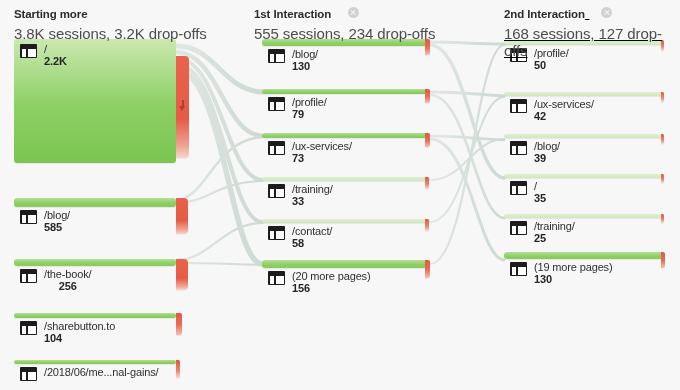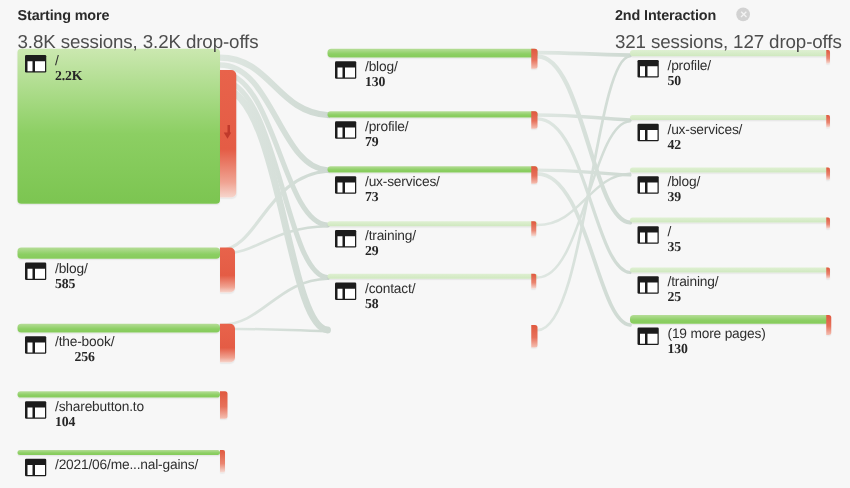--- a/index.html
+++ b/index.html
@@ -63,21 +63,20 @@
     position: absolute; left: 30px; top: 100%; margin-top: 2px;
     white-space: nowrap; pointer-events: none;
   }
   .node.inside .label { top: 4px; margin-top: 0; }
   .node .name {
     font-size: 11px; color: #2f2f2f; line-height: 12px; letter-spacing: -0.15px;
   }
   .node .val {
     font-size: 11px; color: #262626; font-weight: bold; line-height: 13px;
     letter-spacing: -0.1px;
-    font-family: Liberation Serif, serif;
   }
   
   .pgicon {
     position: absolute; left: 6px; top: 100%; margin-top: 3px;
     width: 17px; height: 14px; background: #1c1c1c; border-radius: 1px;
   }
   .node.inside .pgicon { top: 5px; margin-top: 0; }
   .pgicon::before {
     content: ""; position: absolute; left: 1.5px; top: 4.5px;
     width: 4.5px; height: 8px; background: #ffffff;
@@ -154,25 +153,30 @@
     </g>
   </svg>
 
   <div class="header-band">
 
     <div class="col-head" style="left:14px;">
       <span class="title">Starting more</span>
       <div class="sub">3.8K sessions, 3.2K drop-offs</div>
     </div>
 
-
-    <div class="col-head" style="left:492px;">
+    <div class="col-head" style="left:254px;">
+      <span class="title">1st Interaction</span>
+      <span class="close-ic"></span>
+      <div class="sub">555 sessions, 234 drop-offs</div>
+    </div>
+
+    <div class="col-head" style="left:504px;text-decoration:underline;">
       <span class="title">2nd Interaction</span>
       <span class="close-ic"></span>
-      <div class="sub">321 sessions, 127 drop-offs</div>
+      <div class="sub">168 sessions, 127 drop-offs</div>
     </div>
   </div>
 
   <div class="node inside" style="left:14px; top:39px; width:162px; height:124px;">
     <div class="bar"></div>
     <div class="pgicon"></div>
     <div class="label">
       <div class="name">/</div>
       <div class="val">2.2K</div>
     </div>
@@ -211,21 +215,21 @@
       <div class="name">/sharebutton.to</div>
       <div class="val">104</div>
     </div>
   </div>
   <div class="dropoff small" style="left:176px; top:313px; width:6px; height:22px;"></div>
 
   <div class="node thin" style="left:14px; top:360px; width:162px; height:4px;">
     <div class="bar"></div>
     <div class="pgicon"></div>
     <div class="label">
-      <div class="name">/2021/06/me...nal-gains/</div>
+      <div class="name">/2018/06/me...nal-gains/</div>
     </div>
   </div>
   <div class="dropoff tiny" style="left:176px; top:360px; width:4px; height:18px;"></div>
 
   <div class="node thin" style="left:262px; top:39px; width:168px; height:7px;">
     <div class="bar"></div>
     <div class="pgicon"></div>
     <div class="label">
       <div class="name">/blog/</div>
       <div class="val">130</div>
@@ -251,35 +255,43 @@
       <div class="val">73</div>
     </div>
   </div>
   <div class="dropoff small" style="left:425px; top:133px; width:5px; height:14px;"></div>
 
   <div class="node pale" style="left:262px; top:177px; width:168px; height:4px;">
     <div class="bar"></div>
     <div class="pgicon"></div>
     <div class="label">
       <div class="name">/training/</div>
-      <div class="val">29</div>
+      <div class="val">33</div>
     </div>
   </div>
   <div class="dropoff tiny" style="left:425px; top:177px; width:4px; height:12px;"></div>
 
   <div class="node pale" style="left:262px; top:219px; width:168px; height:4px;">
     <div class="bar"></div>
     <div class="pgicon"></div>
     <div class="label">
       <div class="name">/contact/</div>
       <div class="val">58</div>
     </div>
   </div>
   <div class="dropoff tiny" style="left:425px; top:219px; width:4px; height:12px;"></div>
 
+  <div class="node thin" style="left:262px; top:260px; width:168px; height:8px;">
+    <div class="bar"></div>
+    <div class="pgicon"></div>
+    <div class="label">
+      <div class="name">(20 more pages)</div>
+      <div class="val">156</div>
+    </div>
+  </div>
   <div class="dropoff small" style="left:425px; top:260px; width:5px; height:18px;"></div>
 
   <div class="node pale" style="left:504px; top:40px; width:160px; height:5px;">
     <div class="bar"></div>
     <div class="pgicon"></div>
     <div class="label">
       <div class="name">/profile/</div>
       <div class="val">50</div>
     </div>
   </div>

